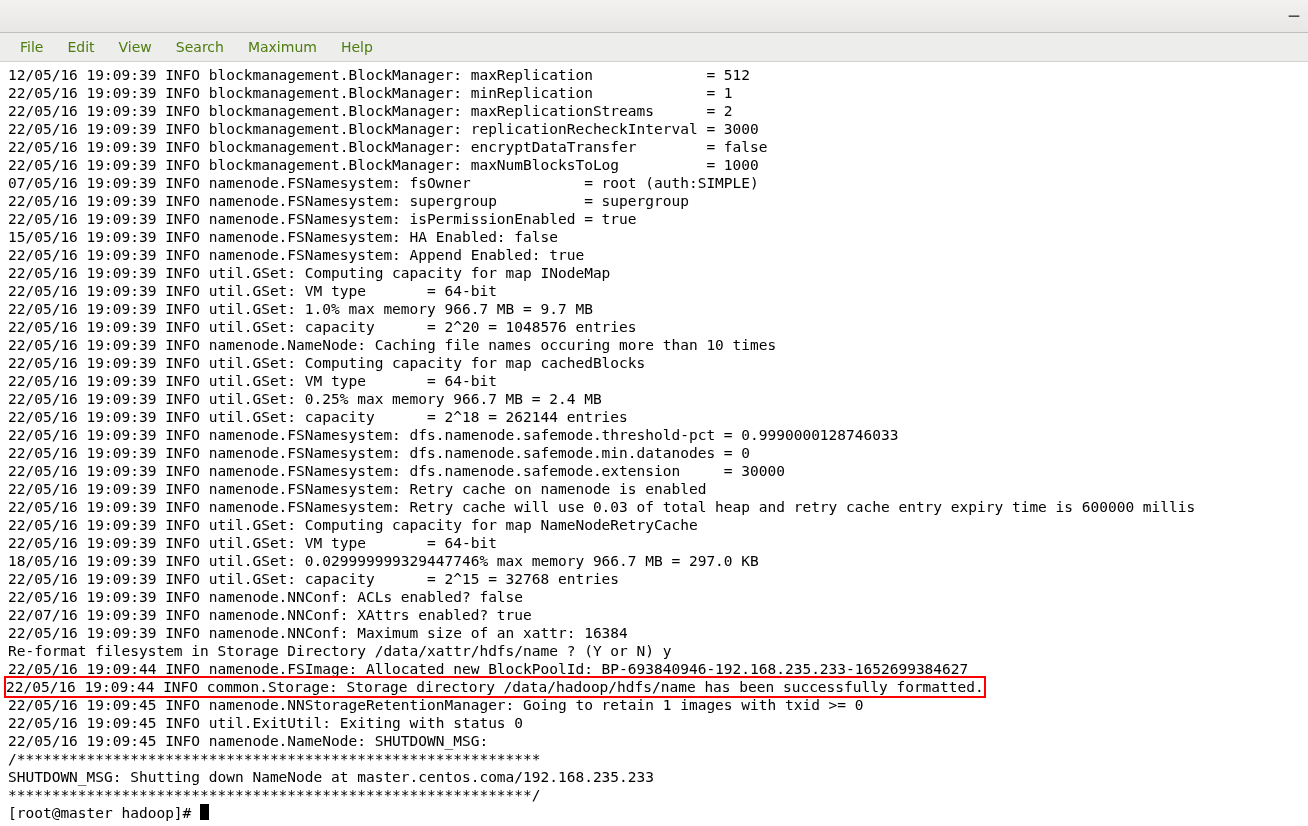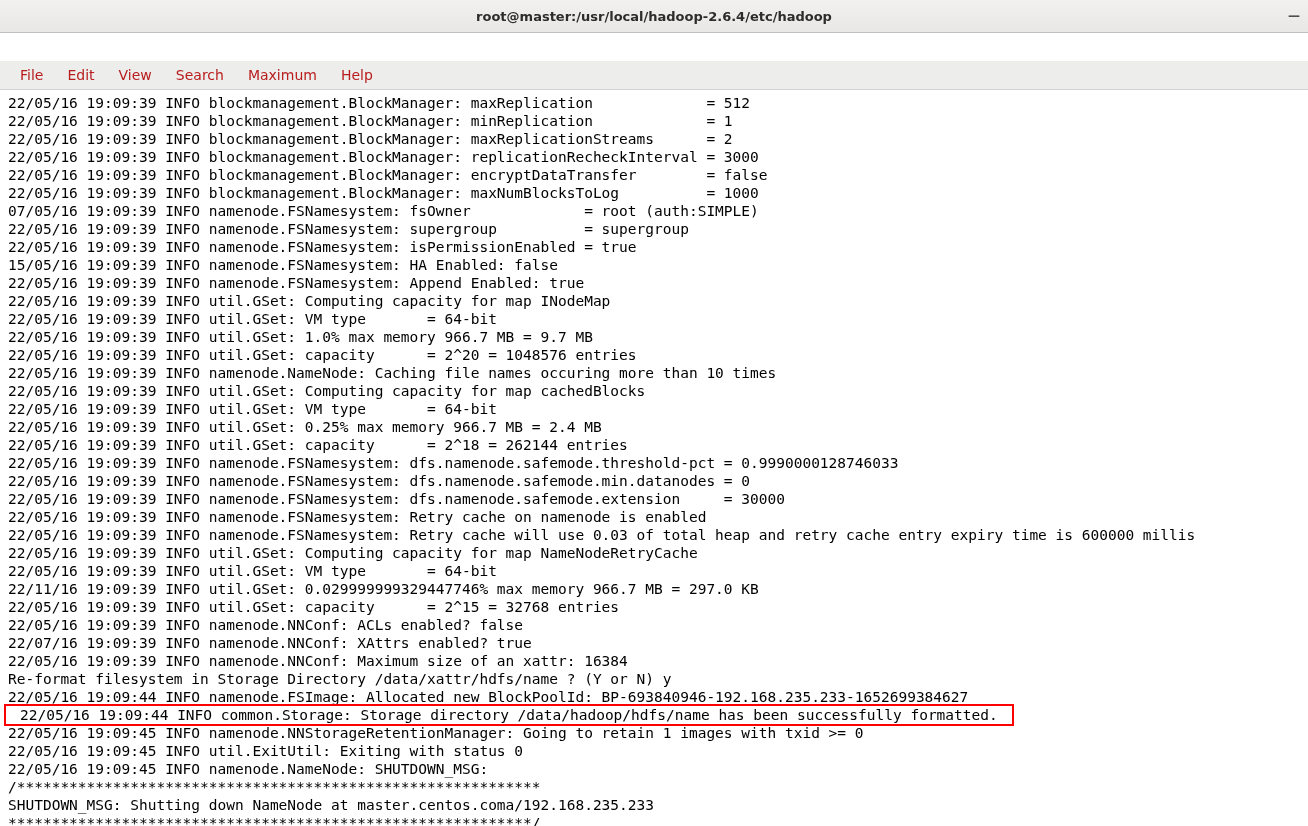--- a/index.html
+++ b/index.html
@@ -34,73 +34,71 @@
     color: #4d4d4d;
   }
   .menubar {
     height: 28px;
     background: #ededec;
     border-bottom: 1px solid #d4d2d0;
     display: flex;
     align-items: center;
     padding-left: 8px;
     font-size: 14px;
-    color: #b91c1c;
-    margin-top: 28px;
+    color: #4d7c0f;
   }
   .menubar .menu-item {
     padding: 4px 12px;
     cursor: default;
   }
   .terminal {
     font-family: "DejaVu Sans Mono", "Liberation Mono", monospace;
     font-size: 14.5px;
     line-height: 18px;
     white-space: pre;
     color: #000000;
     background: #ffffff;
     padding: 4px 8px 4px 8px;
     height: calc(826px - 32px - 28px - 8px);
     overflow: hidden;
   }
   .highlight-box {
     border: 2px solid #ff0000;
     display: inline-block;
-    padding: 0 14px;
+    padding: 0 0;
     margin: -2px -4px;
     box-sizing: border-box;
   }
   .cursor-block {
     display: inline-block;
     width: 9px;
     height: 16px;
     background: #000;
     vertical-align: -2px;
   }
 </style>
 </head>
 <body>
 
 <div class="titlebar">
-  <span>root@master:/usr/local/hadoop-2.6.4/etc/hadoop</span>
   <div class="window-controls">
     <span>—</span>
   </div>
 </div>
 
 <div class="menubar">
   <div class="menu-item">File</div>
   <div class="menu-item">Edit</div>
   <div class="menu-item">View</div>
   <div class="menu-item">Search</div>
   <div class="menu-item">Maximum</div>
   <div class="menu-item">Help</div>
 </div>
 
-<div class="terminal"><span>22/05/16 19:09:39 INFO blockmanagement.BlockManager: maxReplication             = 512</span>
+<div class="terminal"><span>12/05/16 19:09:39 INFO blockmanagement.BlockManager: maxReplication             = 512</span>
 <span>22/05/16 19:09:39 INFO blockmanagement.BlockManager: minReplication             = 1</span>
 <span>22/05/16 19:09:39 INFO blockmanagement.BlockManager: maxReplicationStreams      = 2</span>
 <span>22/05/16 19:09:39 INFO blockmanagement.BlockManager: replicationRecheckInterval = 3000</span>
 <span>22/05/16 19:09:39 INFO blockmanagement.BlockManager: encryptDataTransfer        = false</span>
 <span>22/05/16 19:09:39 INFO blockmanagement.BlockManager: maxNumBlocksToLog          = 1000</span>
 <span>07/05/16 19:09:39 INFO namenode.FSNamesystem: fsOwner             = root (auth:SIMPLE)</span>
 <span>22/05/16 19:09:39 INFO namenode.FSNamesystem: supergroup          = supergroup</span>
 <span>22/05/16 19:09:39 INFO namenode.FSNamesystem: isPermissionEnabled = true</span>
 <span>15/05/16 19:09:39 INFO namenode.FSNamesystem: HA Enabled: false</span>
 <span>22/05/16 19:09:39 INFO namenode.FSNamesystem: Append Enabled: true</span>
@@ -113,21 +111,21 @@
 <span>22/05/16 19:09:39 INFO util.GSet: VM type       = 64-bit</span>
 <span>22/05/16 19:09:39 INFO util.GSet: 0.25% max memory 966.7 MB = 2.4 MB</span>
 <span>22/05/16 19:09:39 INFO util.GSet: capacity      = 2^18 = 262144 entries</span>
 <span>22/05/16 19:09:39 INFO namenode.FSNamesystem: dfs.namenode.safemode.threshold-pct = 0.9990000128746033</span>
 <span>22/05/16 19:09:39 INFO namenode.FSNamesystem: dfs.namenode.safemode.min.datanodes = 0</span>
 <span>22/05/16 19:09:39 INFO namenode.FSNamesystem: dfs.namenode.safemode.extension     = 30000</span>
 <span>22/05/16 19:09:39 INFO namenode.FSNamesystem: Retry cache on namenode is enabled</span>
 <span>22/05/16 19:09:39 INFO namenode.FSNamesystem: Retry cache will use 0.03 of total heap and retry cache entry expiry time is 600000 millis</span>
 <span>22/05/16 19:09:39 INFO util.GSet: Computing capacity for map NameNodeRetryCache</span>
 <span>22/05/16 19:09:39 INFO util.GSet: VM type       = 64-bit</span>
-<span>22/11/16 19:09:39 INFO util.GSet: 0.029999999329447746% max memory 966.7 MB = 297.0 KB</span>
+<span>18/05/16 19:09:39 INFO util.GSet: 0.029999999329447746% max memory 966.7 MB = 297.0 KB</span>
 <span>22/05/16 19:09:39 INFO util.GSet: capacity      = 2^15 = 32768 entries</span>
 <span>22/05/16 19:09:39 INFO namenode.NNConf: ACLs enabled? false</span>
 <span>22/07/16 19:09:39 INFO namenode.NNConf: XAttrs enabled? true</span>
 <span>22/05/16 19:09:39 INFO namenode.NNConf: Maximum size of an xattr: 16384</span>
 <span>Re-format filesystem in Storage Directory /data/xattr/hdfs/name ? (Y or N) y</span>
 <span>22/05/16 19:09:44 INFO namenode.FSImage: Allocated new BlockPoolId: BP-693840946-192.168.235.233-1652699384627</span>
 <span class="highlight-box">22/05/16 19:09:44 INFO common.Storage: Storage directory /data/hadoop/hdfs/name has been successfully formatted.</span>
 <span>22/05/16 19:09:45 INFO namenode.NNStorageRetentionManager: Going to retain 1 images with txid &gt;= 0</span>
 <span>22/05/16 19:09:45 INFO util.ExitUtil: Exiting with status 0</span>
 <span>22/05/16 19:09:45 INFO namenode.NameNode: SHUTDOWN_MSG:</span>

